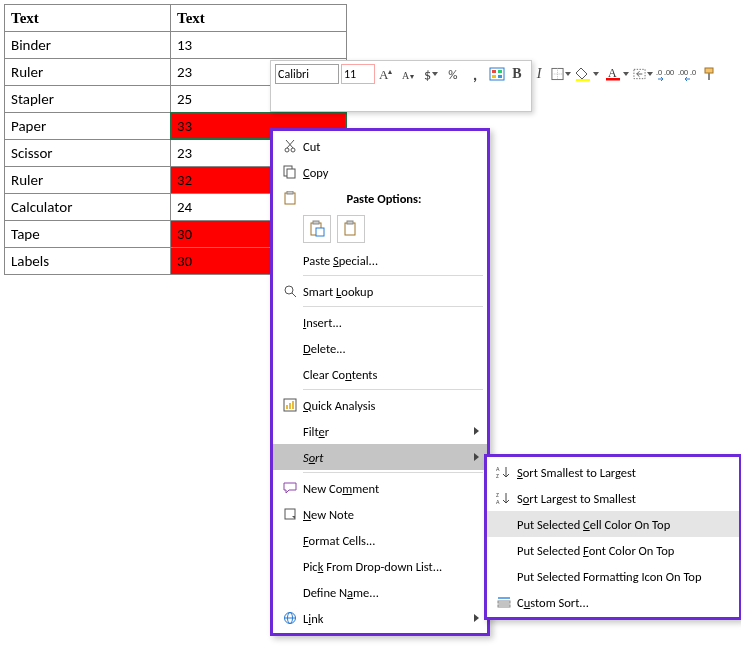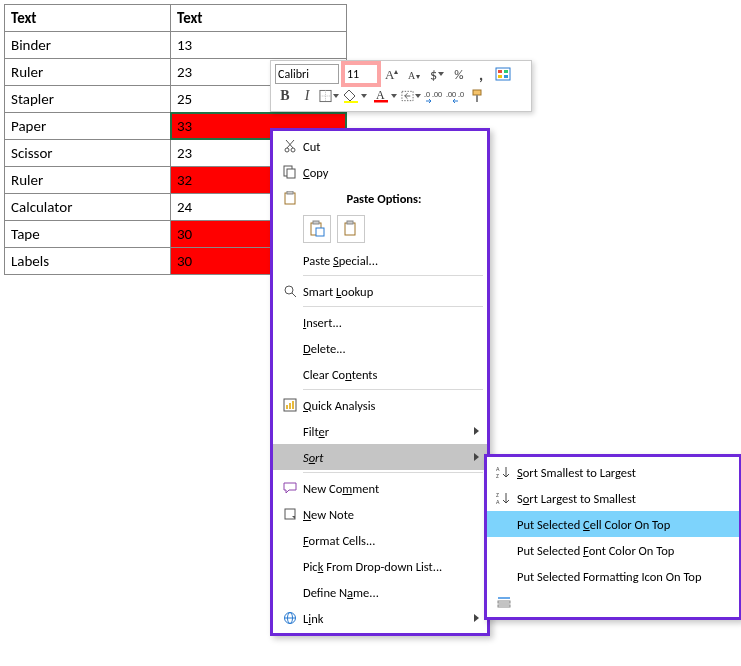--- a/index.html
+++ b/index.html
@@ -27,20 +27,21 @@
     height: 27px;
     padding: 0 6px;
     text-align: left;
     vertical-align: middle;
     font-size: 15px;
     box-sizing: border-box;
   }
   .sheet th {
     font-weight: 700;
     background: #fff;
+    font-family: Liberation Serif, serif;
   }
   .col-text { width: 166px; }
   .col-val  { width: 176px; }
   .red-cell { background: #ff0000; color: #000000; }
   .selected-cell {
     position: relative;
   }
   .selected-cell::after {
     content: "";
     position: absolute;
@@ -60,21 +61,20 @@
   .mini-toolbar {
     position: absolute;
     top: 60px;
     left: 270px;
     width: 262px;
     height: 52px;
     background: #fff;
     border: 1px solid #c9c9c9;
     box-shadow: 2px 2px 5px rgba(0,0,0,0.18);
     display: flex;
-    flex-direction: column;
     padding: 2px 4px;
     box-sizing: border-box;
     z-index: 10;
   }
   .mini-row {
     display: flex;
     align-items: center;
     height: 22px;
     gap: 2px;
   }
@@ -84,21 +84,21 @@
     width: 58px;
     height: 18px;
     border: 1px solid #a0a0a0;
     padding: 0 2px;
   }
   .font-size {
     font-family: Calibri, Arial, sans-serif;
     font-size: 12px;
     width: 28px;
     height: 18px;
-    border: 4px solid #fca5a5;
+    border: 1px solid #fca5a5;
     padding: 0 2px;
   }
   .mini-btn {
     width: 20px;
     height: 20px;
     display: flex;
     align-items: center;
     justify-content: center;
     font-size: 13px;
     color: #444;
@@ -152,21 +152,21 @@
     align-items: center;
     justify-content: center;
     flex-shrink: 0;
   }
   .menu-item .lbl { flex: 1; white-space: nowrap; }
   .menu-item.hover {
     background: #c5c5c5;
     font-style: italic;
   }
   .menu-item.hover-light {
-    background: #7dd3fc;
+    background: #e5e5e5;
   }
   .menu-sep {
     height: 1px;
     background: #d9d9d9;
     margin: 2px 4px 2px 30px;
   }
   .menu-item .arrow {
     position: absolute;
     right: 8px;
     width: 0; height: 0;
@@ -540,15 +540,16 @@
   </div>
 
   <div class="menu-item">
     <span class="ic">
       <svg width="14" height="14" viewBox="0 0 14 14">
           <rect x="1" y="2" width="12" height="2" fill="#6aa9e9"></rect>
           <rect x="1" y="6" width="12" height="2" fill="none" stroke="#888"></rect>
           <rect x="1" y="10" width="12" height="2" fill="none" stroke="#888"></rect>
         </svg>
     </span>
+    <span class="lbl"><span>C</span><span class="u">u</span><span>stom Sort...</span></span>
   </div>
 
 </div>
 
 </body></html>

